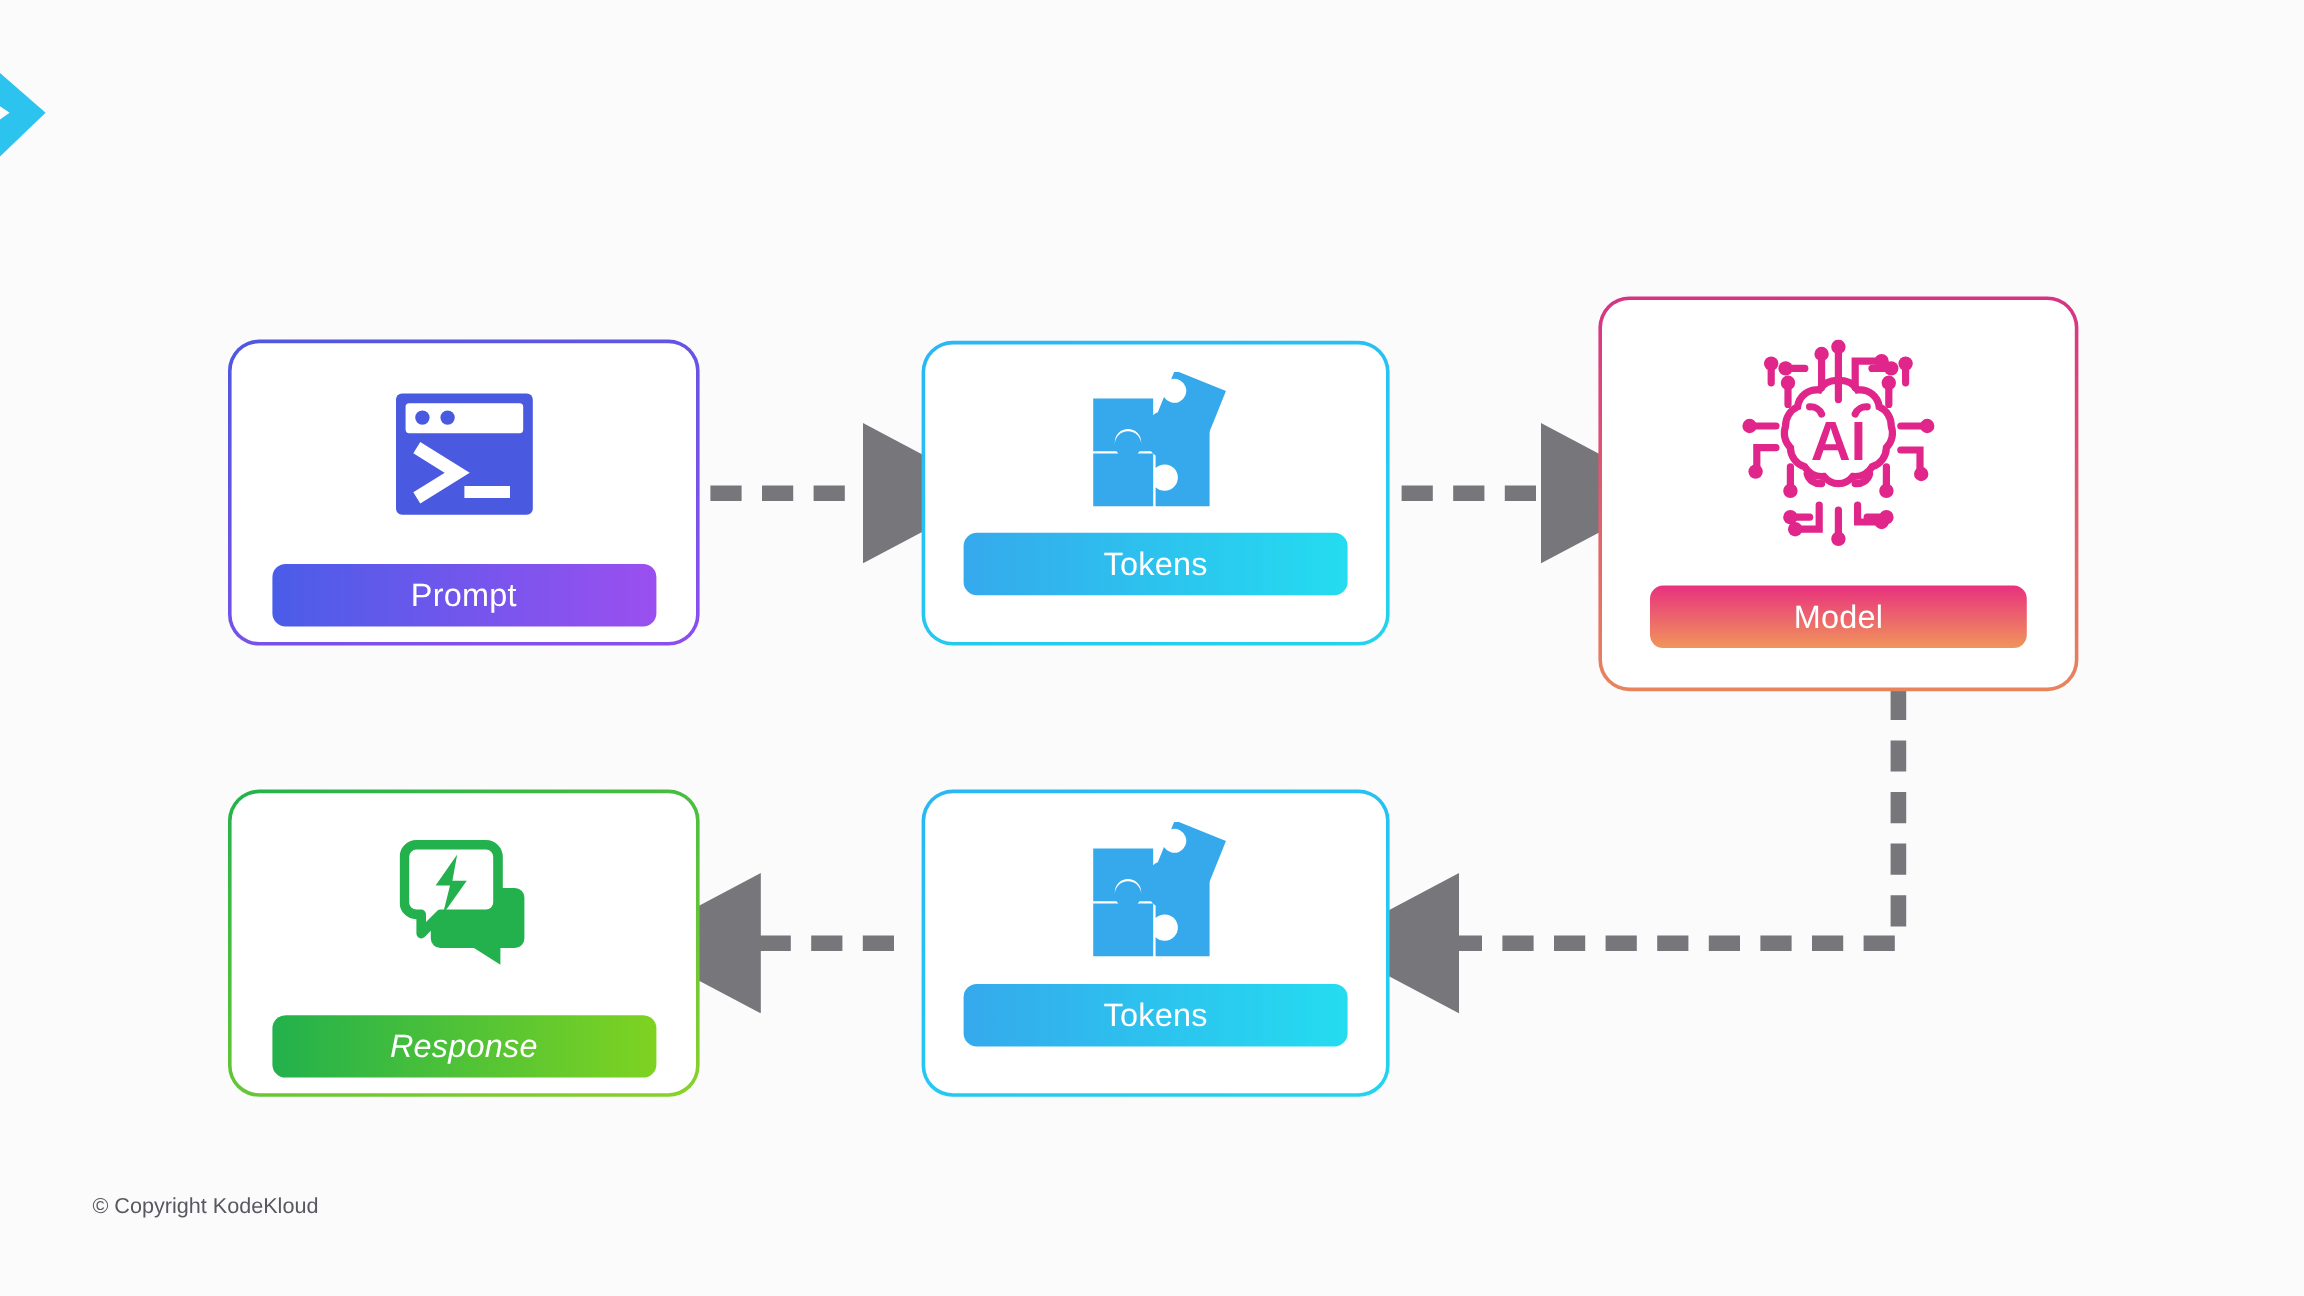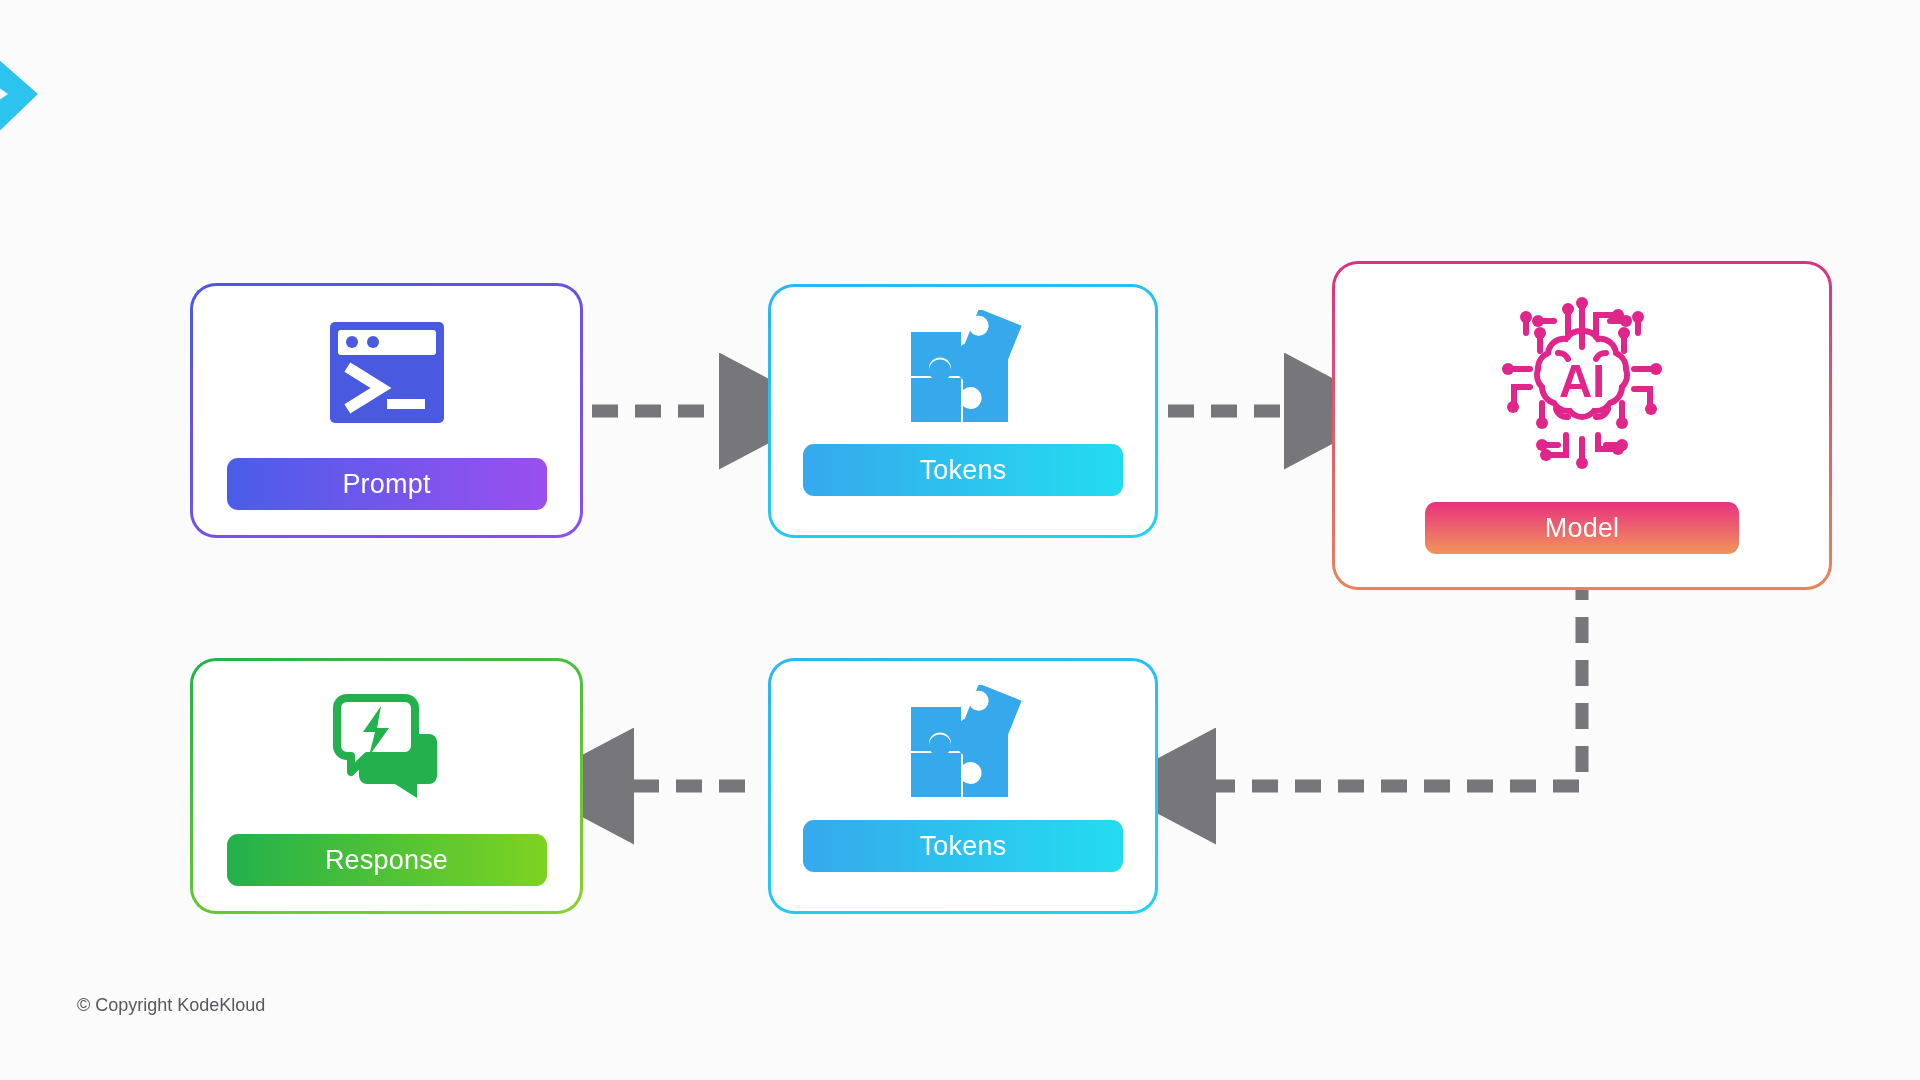--- a/index.html
+++ b/index.html
@@ -93,36 +93,36 @@
     font-size: 27px;
     font-weight: 400;
     letter-spacing: 0.2px;
     flex: 0 0 auto;
   }
 
   
   .card.prompt   { background: linear-gradient(160deg, #4f57e0 0%, #8b4ef0 100%); }
   .card.tokens   { background: linear-gradient(160deg, #29b6f6 0%, #22d3ee 100%); }
   .card.model    { background: linear-gradient(180deg, #d63384 0%, #e8845c 100%); }
-  .card.response { background: linear-gradient(160deg, #23b24b 0%, #8bd12a 100%); }
+  .card.response { background: linear-gradient(160deg, #23b24b 0%, #8bd12a 100%); font-style: italic; }
 
   .label-prompt   { background: linear-gradient(90deg, #4a5de8 0%, #9b4ff0 100%); }
   .label-tokens   { background: linear-gradient(90deg, #35a9ec 0%, #24dcf0 100%); }
   .label-model    { background: linear-gradient(180deg, #e8317f 0%, #f0955a 100%); }
   .label-response { background: linear-gradient(90deg, #22b14c 0%, #7ed321 100%); }
 
   
   #card-prompt   { left: 190px;  top: 283px; width: 393px; height: 255px; }
   #card-tokens-1 { left: 768px;  top: 284px; width: 390px; height: 254px; }
-  #card-model    { left: 1332px; top: 261px; width: 500px; height: 329px; }
+  #card-model    { left: 1332px; top: 247px; width: 400px; height: 329px; }
   #card-response { left: 190px;  top: 658px; width: 393px; height: 256px; }
   #card-tokens-2 { left: 768px;  top: 658px; width: 390px; height: 256px; }
 
   #card-prompt   .card-label,
-  #card-response .card-label { width: 320px; margin-bottom: 25px; }
+  #card-response .card-label { width: 320px; margin-bottom: 13px; }
   #card-tokens-1 .card-label,
   #card-tokens-2 .card-label { width: 320px; margin-bottom: 39px; }
   #card-model    .card-label { width: 314px; margin-bottom: 33px; }
 
   
   .footer-copyright {
     position: absolute;
     left: 77px;
     top: 995px;
     font-size: 18px;

